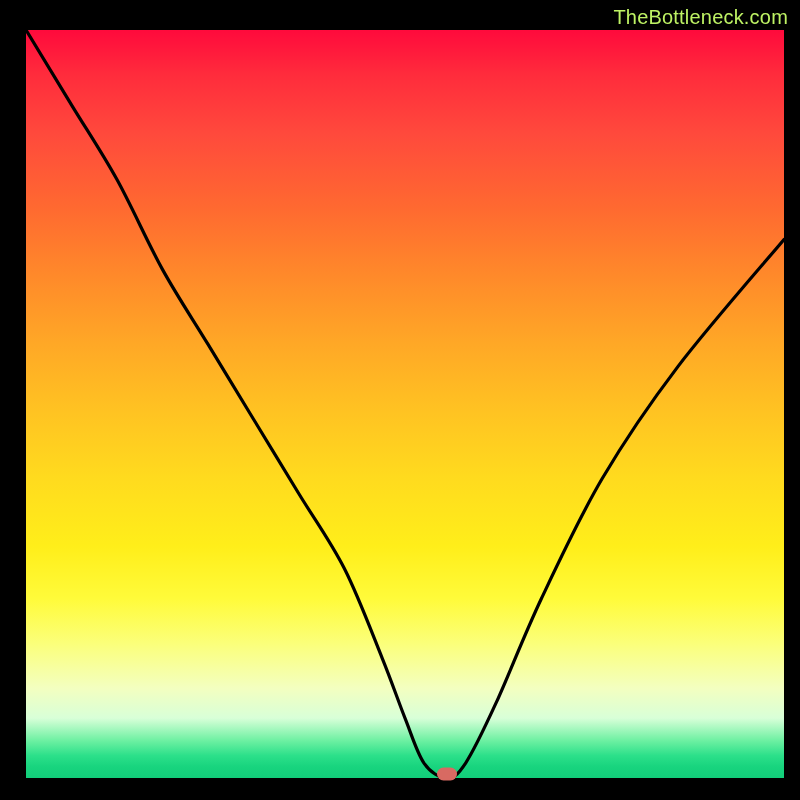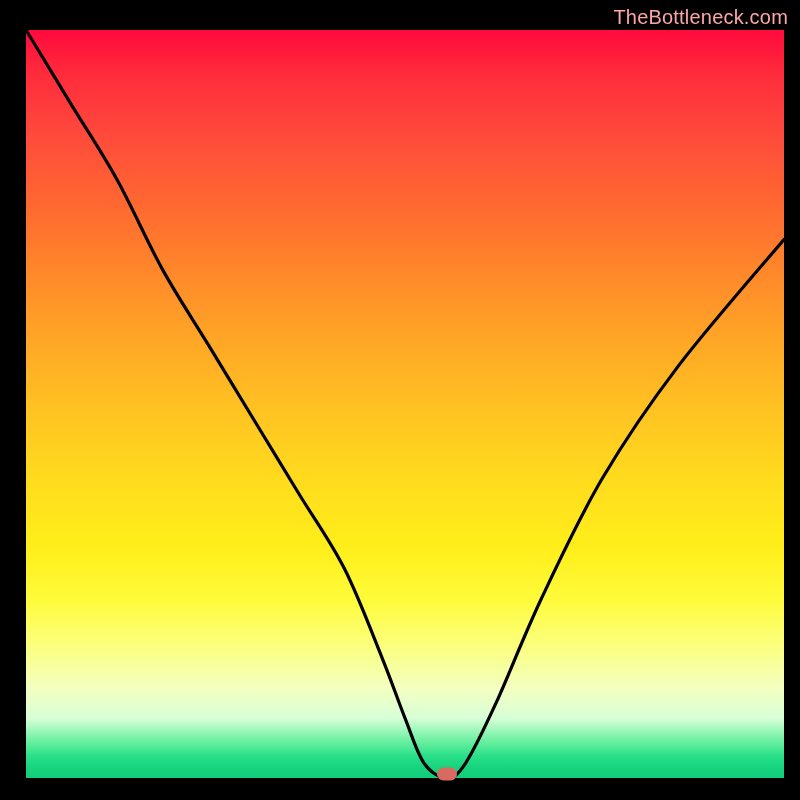--- a/index.html
+++ b/index.html
@@ -8,21 +8,21 @@
     height: 800px;
     background: #000;
     position: relative;
     overflow: hidden;
     font-family: Arial, Helvetica, sans-serif;
   }
   .watermark {
     position: absolute;
     top: 6px;
     right: 12px;
-    color: #fca5a5;
+    color: #bef264;
     font-size: 20px;
     font-weight: 500;
     letter-spacing: 0.2px;
     z-index: 10;
     user-select: none;
     margin-left: 24px;
   }
   .plot-area {
     position: absolute;
     left: 26px;

